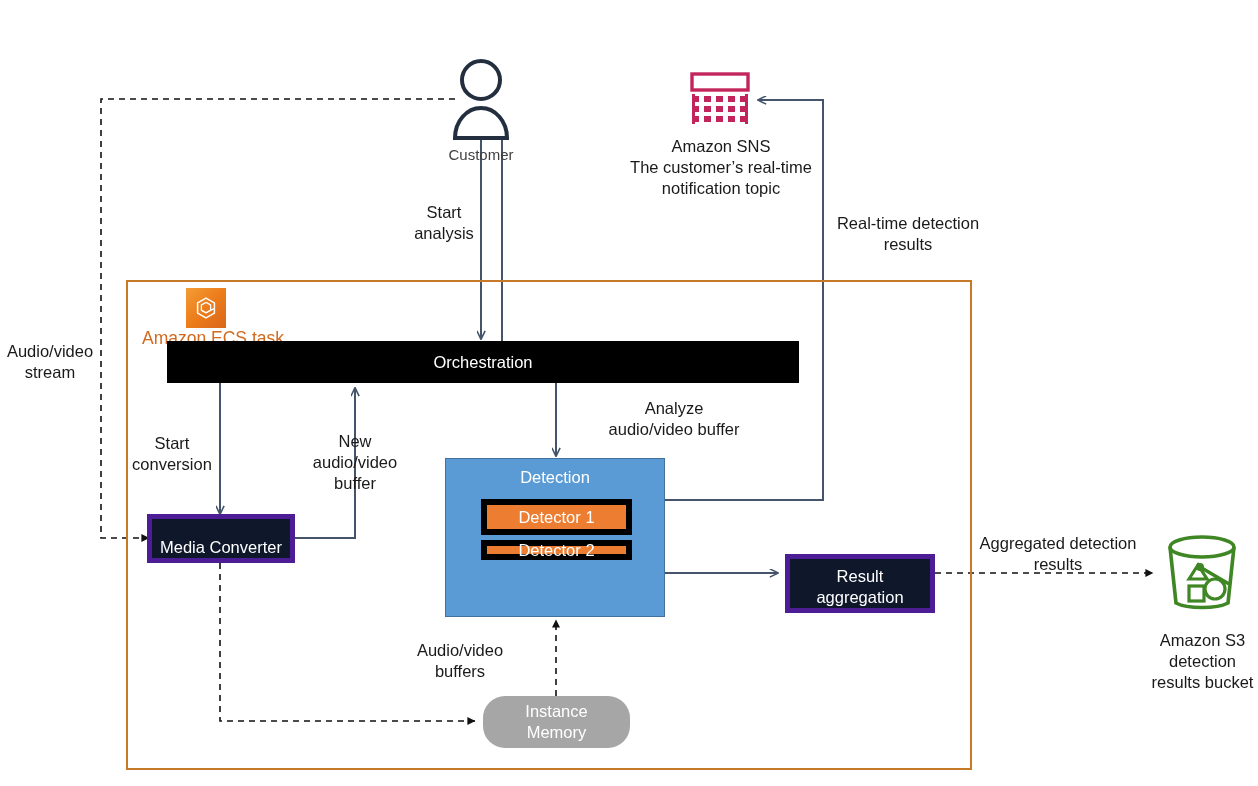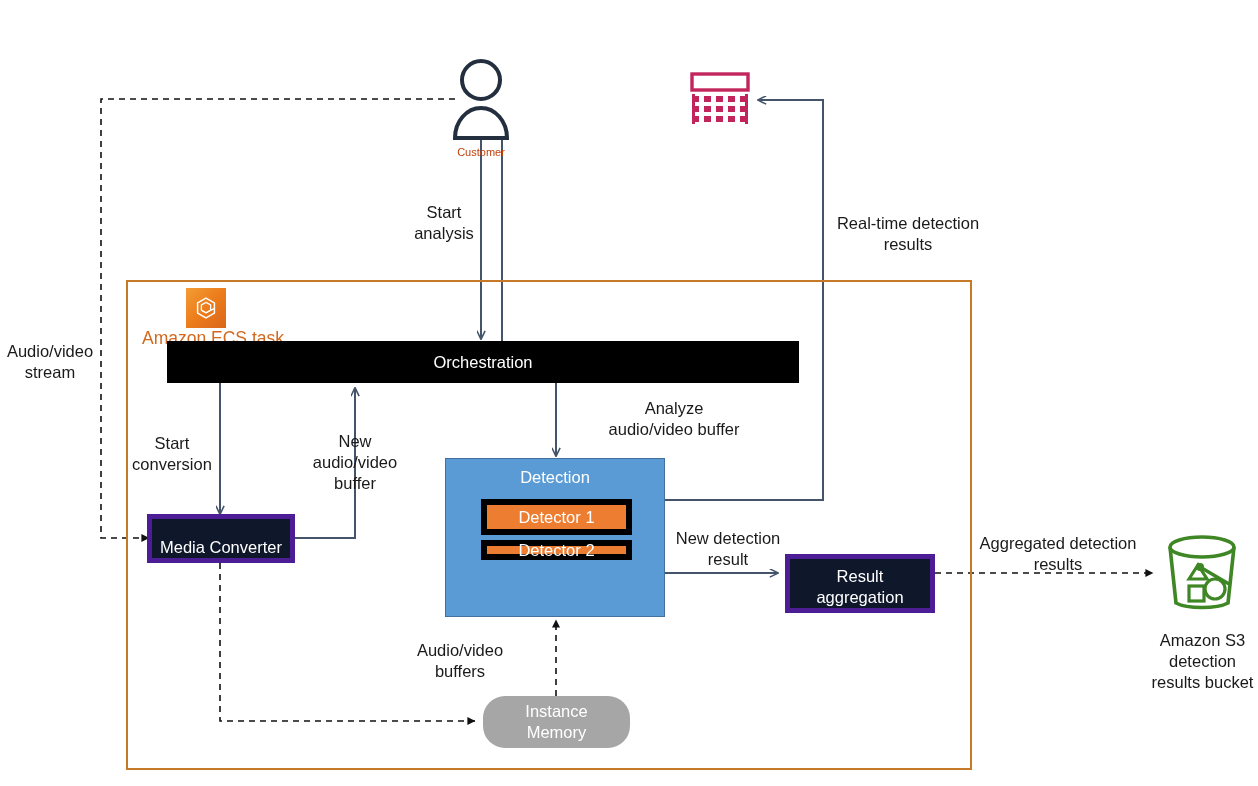--- a/index.html
+++ b/index.html
@@ -21,21 +21,21 @@
   .node{position:absolute;display:flex;align-items:center;justify-content:center;
         color:#ffffff;text-align:center;font-size:16.5px;line-height:21px;
         white-space:pre-line;box-sizing:border-box;}
   .n-black{background:#000000;}
   .n-green{background:#0f172a;border:5px solid #4c1d95;align-items:flex-end;}
   .n-blue{background:#5b9bd5;border:1px solid #41719c;align-items:flex-start;
           padding-top:8px;}
   .n-orange{background:#ed7d31;border:6px solid #000000;}
   .n-gray{background:#a6a6a6;border-radius:22px;}
 
-  .cust-cap{position:absolute;color:#c2410c;font-size:11px;text-align:center;}
+  .cust-cap{position:absolute;color:#404040;font-size:15px;text-align:center;}
   .s3-cap,.sns-cap{position:absolute;color:#1a1a1a;font-size:16.5px;
         line-height:21px;text-align:center;white-space:pre-line;}
 </style>
 </head>
 <body>
 
 <div id="stage">
 
   <svg id="wires" viewBox="0 0 1258 786">
     <defs>
@@ -110,20 +110,23 @@
         <rect x="2" y="44" width="7" height="6"></rect>
           <rect x="14" y="44" width="7" height="6"></rect>
         <rect x="26" y="44" width="7" height="6"></rect>
           <rect x="38" y="44" width="7" height="6"></rect>
         <rect x="50" y="44" width="8" height="6"></rect>
         <rect x="2" y="22" width="3" height="30"></rect>
           <rect x="55" y="22" width="3" height="30"></rect>
       </g>
     </svg>
   </div>
+  <div class="sns-cap" style="left:591px;top:136px;width:260px;">Amazon SNS
+The customer’s real-time
+notification topic</div>
 
   <div style="position:absolute;left:1158px;top:529px;width:88px;height:88px;">
     <svg width="88" height="88" viewBox="0 0 88 88">
       <ellipse cx="44" cy="18" rx="32" ry="10" fill="none" stroke="#3f8624" stroke-width="3.6"></ellipse>
       <path d="M12,18 L18,74 A30,9 0 0 0 70,74 L76,18" fill="none" stroke="#3f8624" stroke-width="3.6"></path>
       <path d="M31,50 L40,36 L49,50 Z" fill="none" stroke="#3f8624" stroke-width="3.2"></path>
       <rect x="31" y="57" width="15" height="15" fill="none" stroke="#3f8624" stroke-width="3.2"></rect>
       <circle cx="57" cy="60" r="10" fill="none" stroke="#3f8624" stroke-width="3.2"></circle>
       <line x1="42" y1="38" x2="71" y2="55" stroke="#3f8624" stroke-width="3.4"></line>
       <circle cx="42" cy="38" r="4" fill="#3f8624"></circle>
@@ -173,22 +176,20 @@
   <div class="lbl" style="left:563px;top:398px;width:222px;">Analyze
 audio/video buffer</div>
 
   <div class="lbl" style="left:297px;top:431px;width:116px;">New
 audio/video
 buffer</div>
 
   <div class="lbl" style="left:833px;top:213px;width:150px;">Real-time detection
 results</div>
 
-  <div class="lbl" style="left:669px;top:528px;width:118px;">New detection
-result</div>
 
   <div class="lbl" style="left:967px;top:533px;width:182px;">Aggregated detection
 results</div>
 
   <div class="lbl" style="left:401px;top:640px;width:118px;">Audio/video
 buffers</div>
 
 </div>
 
 </body></html>

